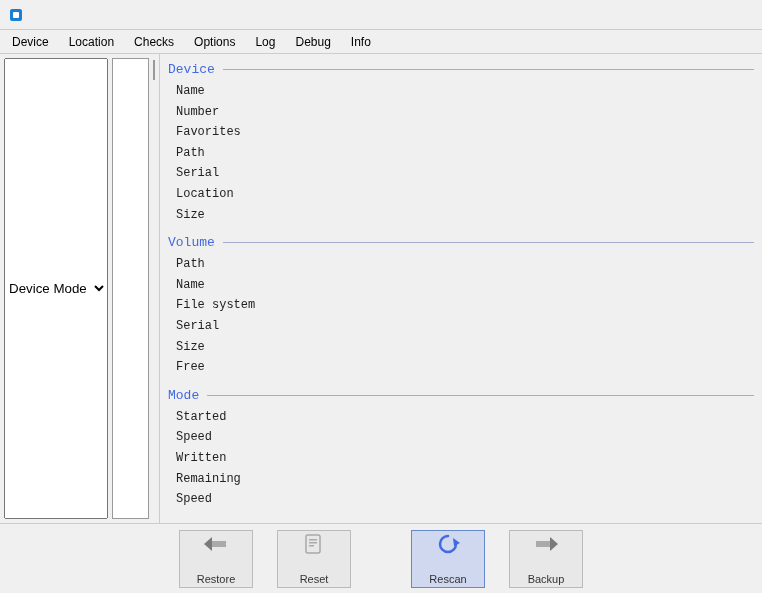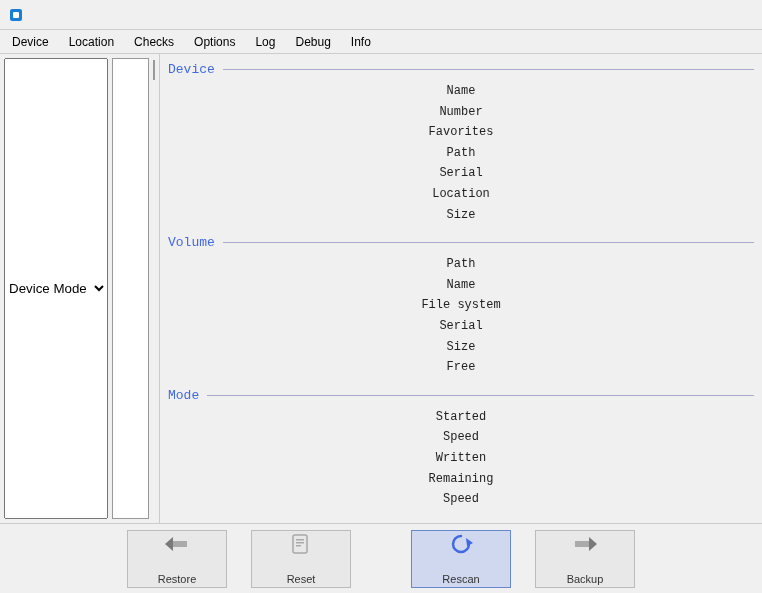--- a/index.html
+++ b/index.html
@@ -126,39 +126,38 @@
       font-family: 'Courier New', Courier, monospace;
       font-size: 13px;
       color: #4169e1;
     }
     .info-field {
       font-family: 'Courier New', Courier, monospace;
       font-size: 12px;
       color: #222;
       padding: 1px 8px;
       line-height: 1.55;
-      text-align: center;
     }
 
     
     #toolbar {
       height: 70px;
       background: #f0f0f0;
       border-top: 1px solid #ccc;
       display: flex;
       align-items: center;
       justify-content: center;
       gap: 24px;
     }
     .tool-btn {
       display: flex;
       flex-direction: column;
       align-items: center;
       justify-content: center;
-      width: 100px;
+      width: 74px;
       height: 58px;
       background: #e8e8e8;
       border: 1px solid #bbb;
       cursor: pointer;
       font-family: Segoe UI, Arial, sans-serif;
       font-size: 11px;
       color: #333;
       gap: 18px;
     }
     .tool-btn.active {

